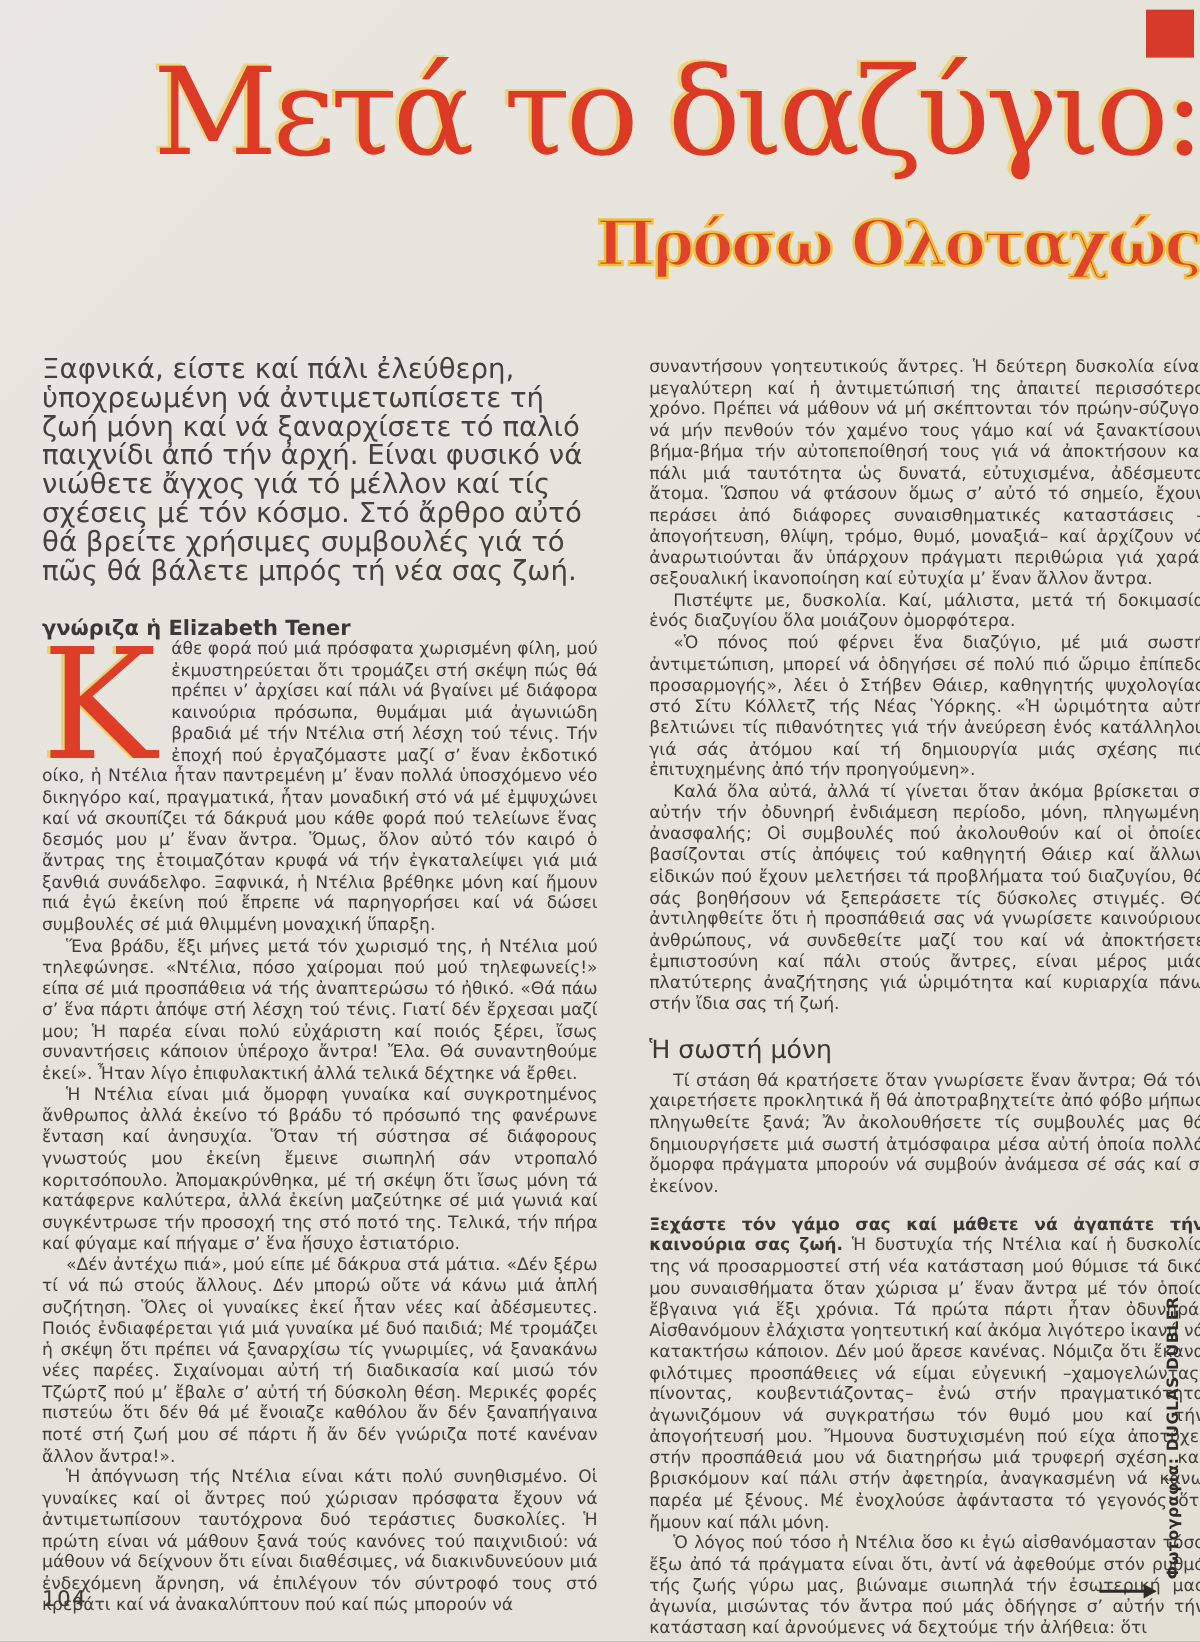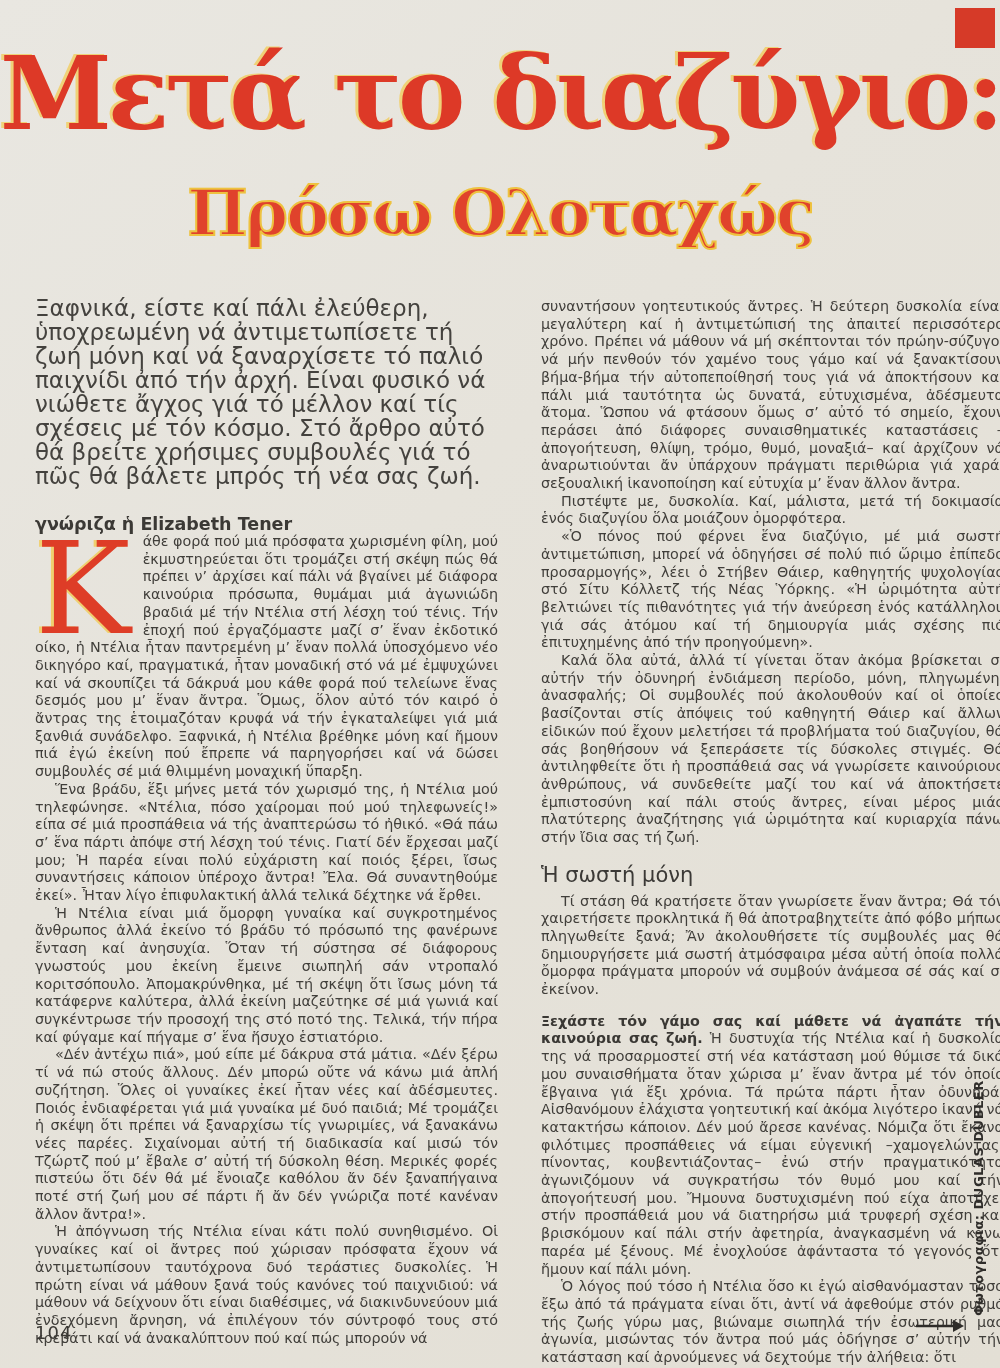--- a/index.html
+++ b/index.html
@@ -11,34 +11,34 @@
     overflow:hidden;
     font-family:"DejaVu Sans",sans-serif;
     color:#403e3a;
   }
   .corner-square{
     position:absolute;top:8px;right:5px;
     width:40px;height:40px;background:#d63a28;
   }
   .title{
     position:absolute;top:18px;left:0;width:100%;
-    margin:0;text-align:left;
+    margin:0;text-align:right;
     font-family:"DejaVu Serif",serif;
-    font-weight:bold;
+    font-weight:normal;
     font-size:101px;letter-spacing:-4px;line-height:1.5;
     color:#dd3927;
     text-shadow:-3px -1px 0 rgba(241,203,85,.75);
     white-space:nowrap;
   }
   .subtitle{
     position:absolute;top:168px;left:0;width:100%;
-    margin:0;text-align:center;
+    margin:0;text-align:right;
     font-family:"DejaVu Serif",serif;
     font-weight:bold;
-    font-size:64px;letter-spacing:-2px;line-height:1.4;
+    font-size:52px;letter-spacing:-2px;line-height:1.4;
     color:#e0422c;
     -webkit-text-stroke:2px #eec23f;
     text-shadow:0 0 1px #eec23f;
     white-space:nowrap;
   }
   .intro{
     position:absolute;left:35px;top:296px;width:468px;
   }
   .intro-text{
     margin:0;

